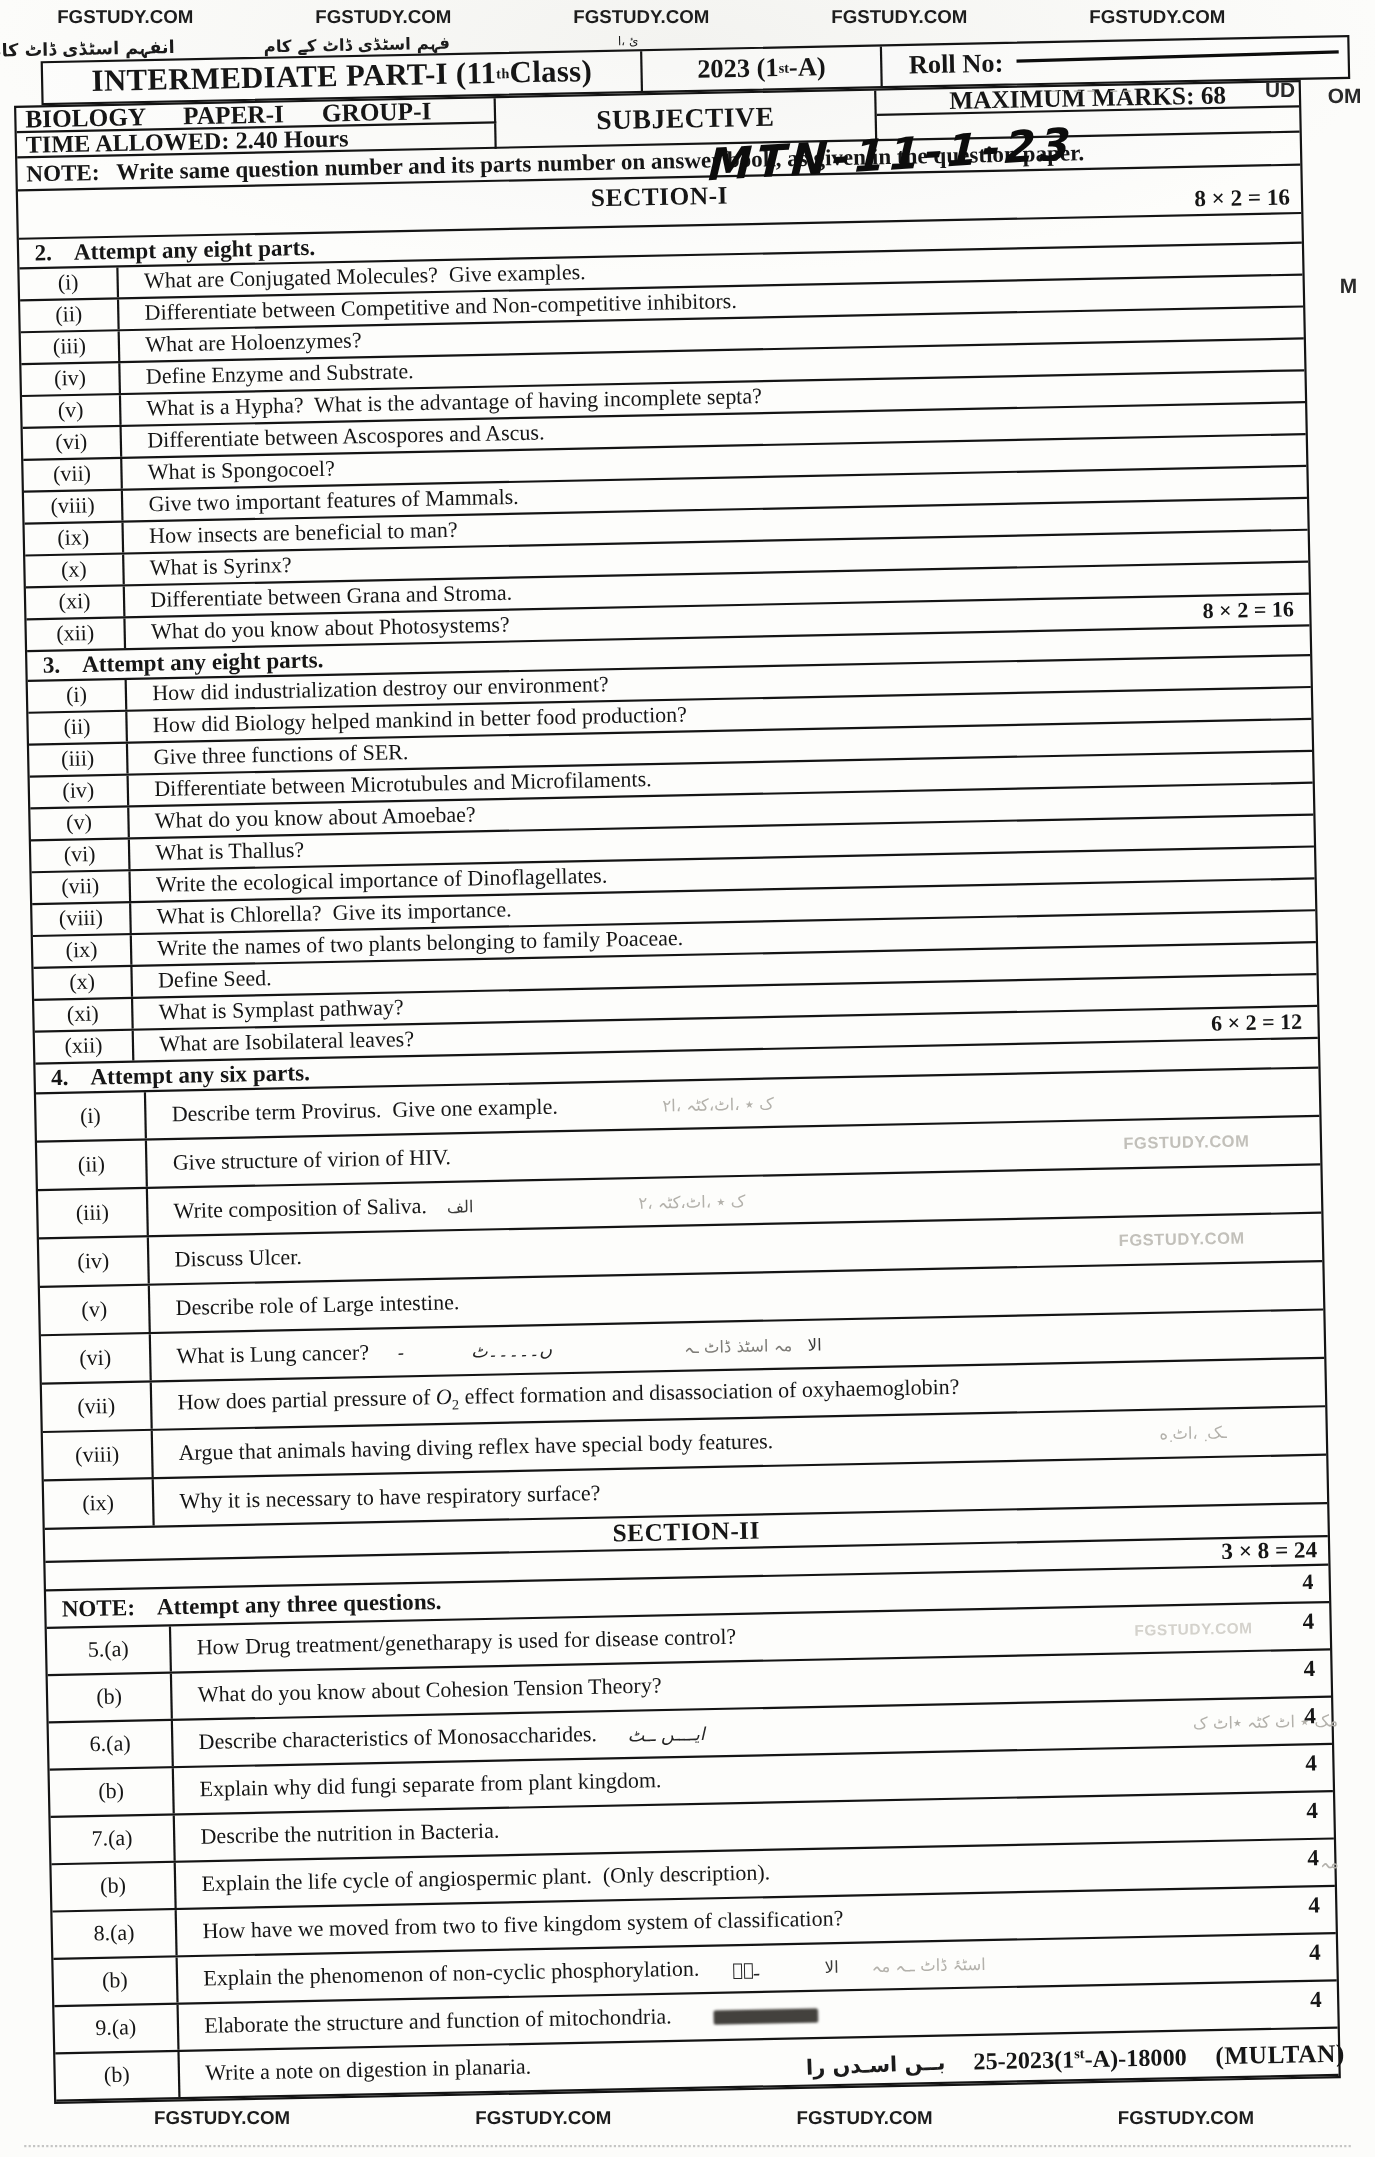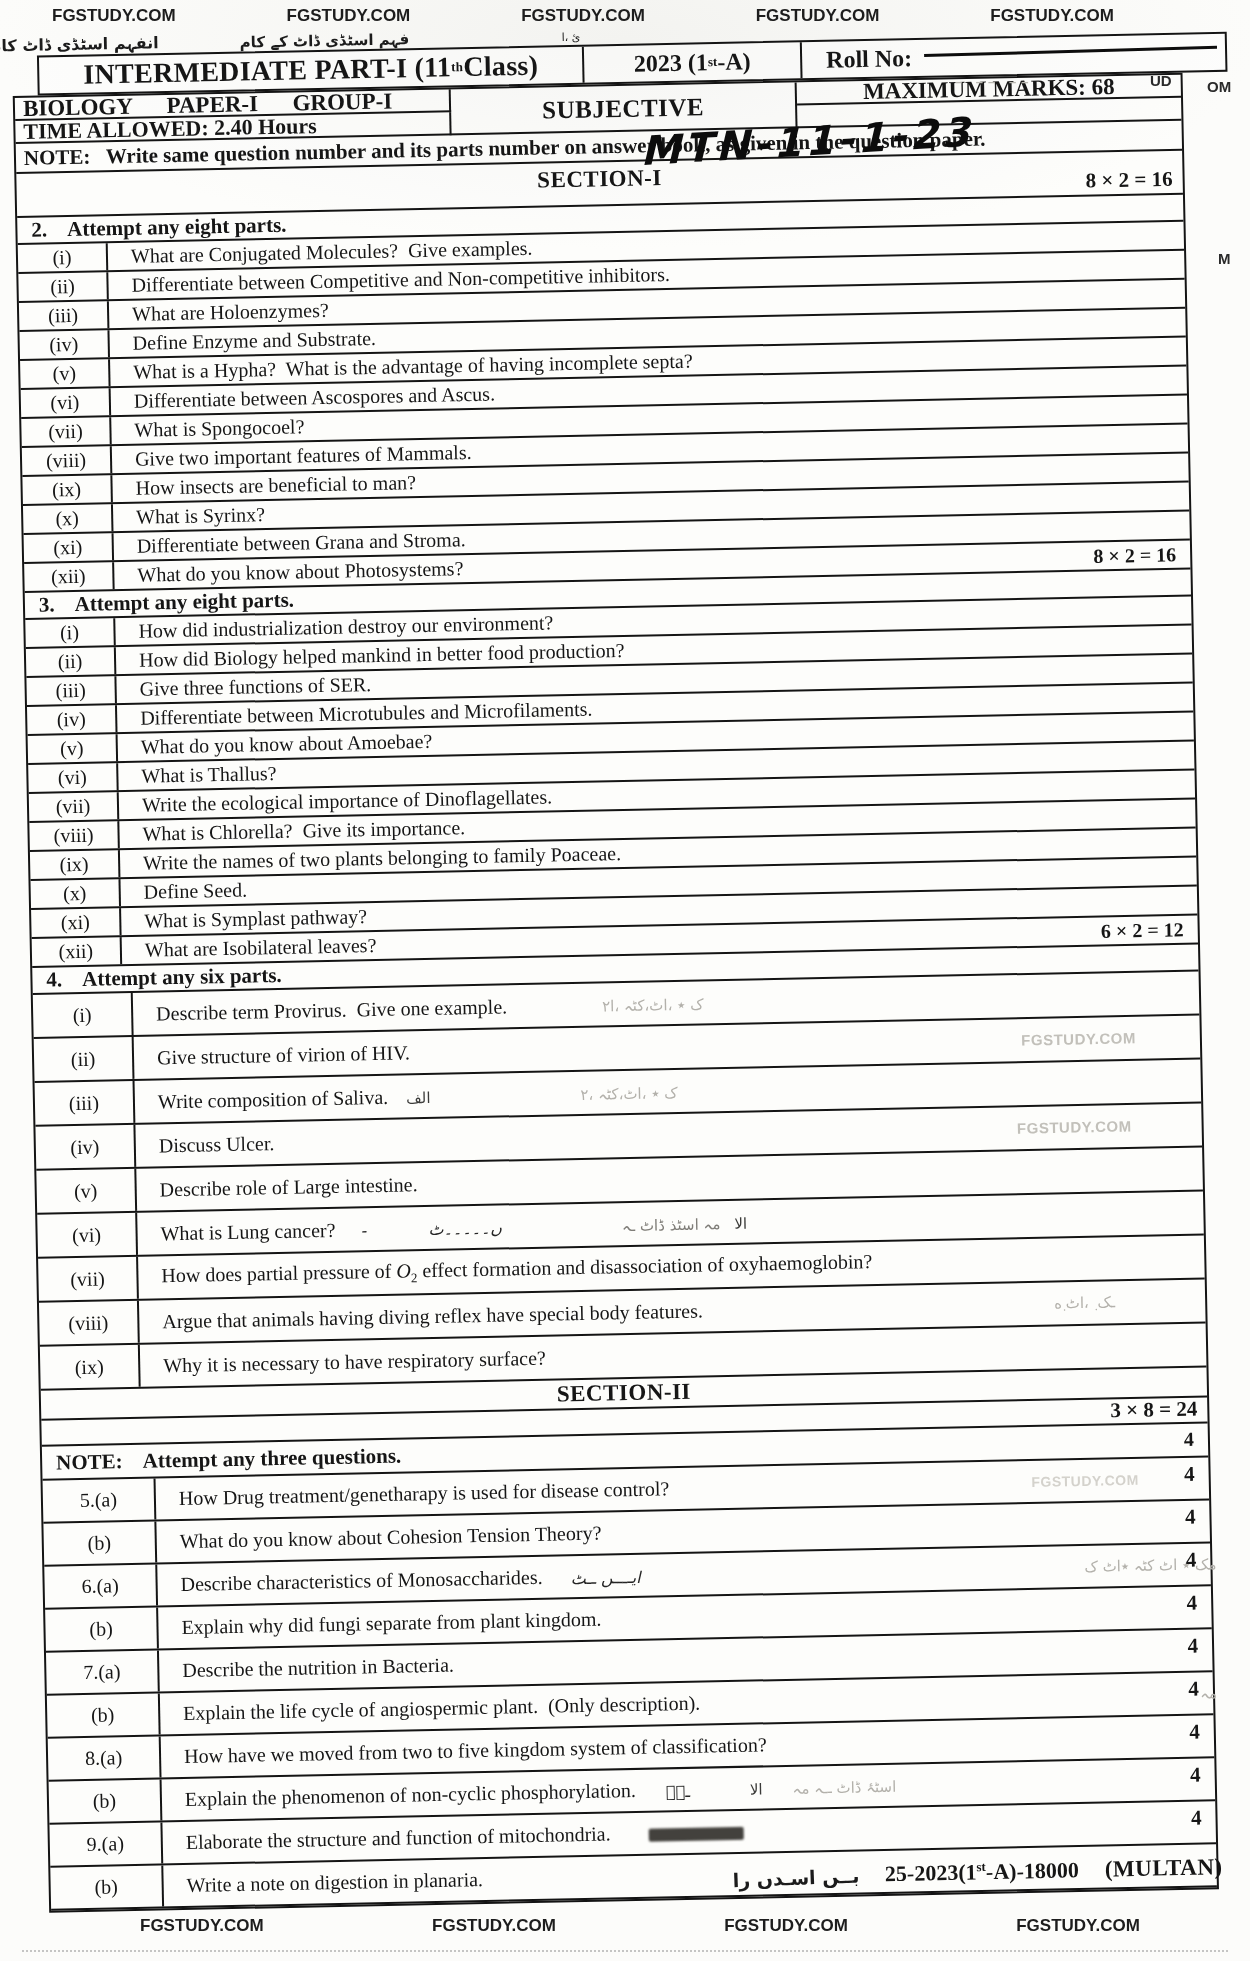--- a/index.html
+++ b/index.html
@@ -9,21 +9,21 @@
     background:#fcfcfa;
     background-image: radial-gradient(ellipse 900px 300px at 50% 2%, #f3f3f0 0%, rgba(243,243,240,0) 70%);
     font-family:"Liberation Serif","DejaVu Serif",serif;
     color:#161616;
   }
 
   
   .top-wms { position:absolute; left:52px; top:6px; width:1062px; display:flex; justify-content:space-between; z-index:9; }
   .bottom-wms { position:absolute; left:140px; top:1916px; width:1000px; display:flex; justify-content:space-between; z-index:9; }
   .wm-item { font-family:"Liberation Sans",sans-serif; font-weight:bold; font-size:17px; color:#1d1d1d; }
-  .frag { position:absolute; font-family:"Liberation Sans",sans-serif; font-weight:bold; font-size:15px; color:#2a2a2a; z-index:9; }
+  .frag { position:absolute; font-family:"Liberation Sans",sans-serif; font-weight:bold; font-size:19px; color:#2a2a2a; z-index:9; }
   .f-ud { left:1150px; top:72px; }
   .f-om { left:1194px; top:78px;margin-left:13px; }
   .f-m  { left:1218px; top:250px; }
   .f-dash { left:955px; top:74px; color:#b9b7b1; letter-spacing:5px; font-size:13px; }
   .baseline-dots { position:absolute; left:22px; top:1950px; width:1206px; border-top:2px dotted #999; opacity:.55; }
 
   
   .tilt { position:absolute; left:0; top:0; width:1250px; height:1961px; transform:rotate(-1.15deg); transform-origin:625px 950px; }
 
   .urdu-line span { position:absolute; font-family:"DejaVu Sans",sans-serif; color:#1c1c1c; }

